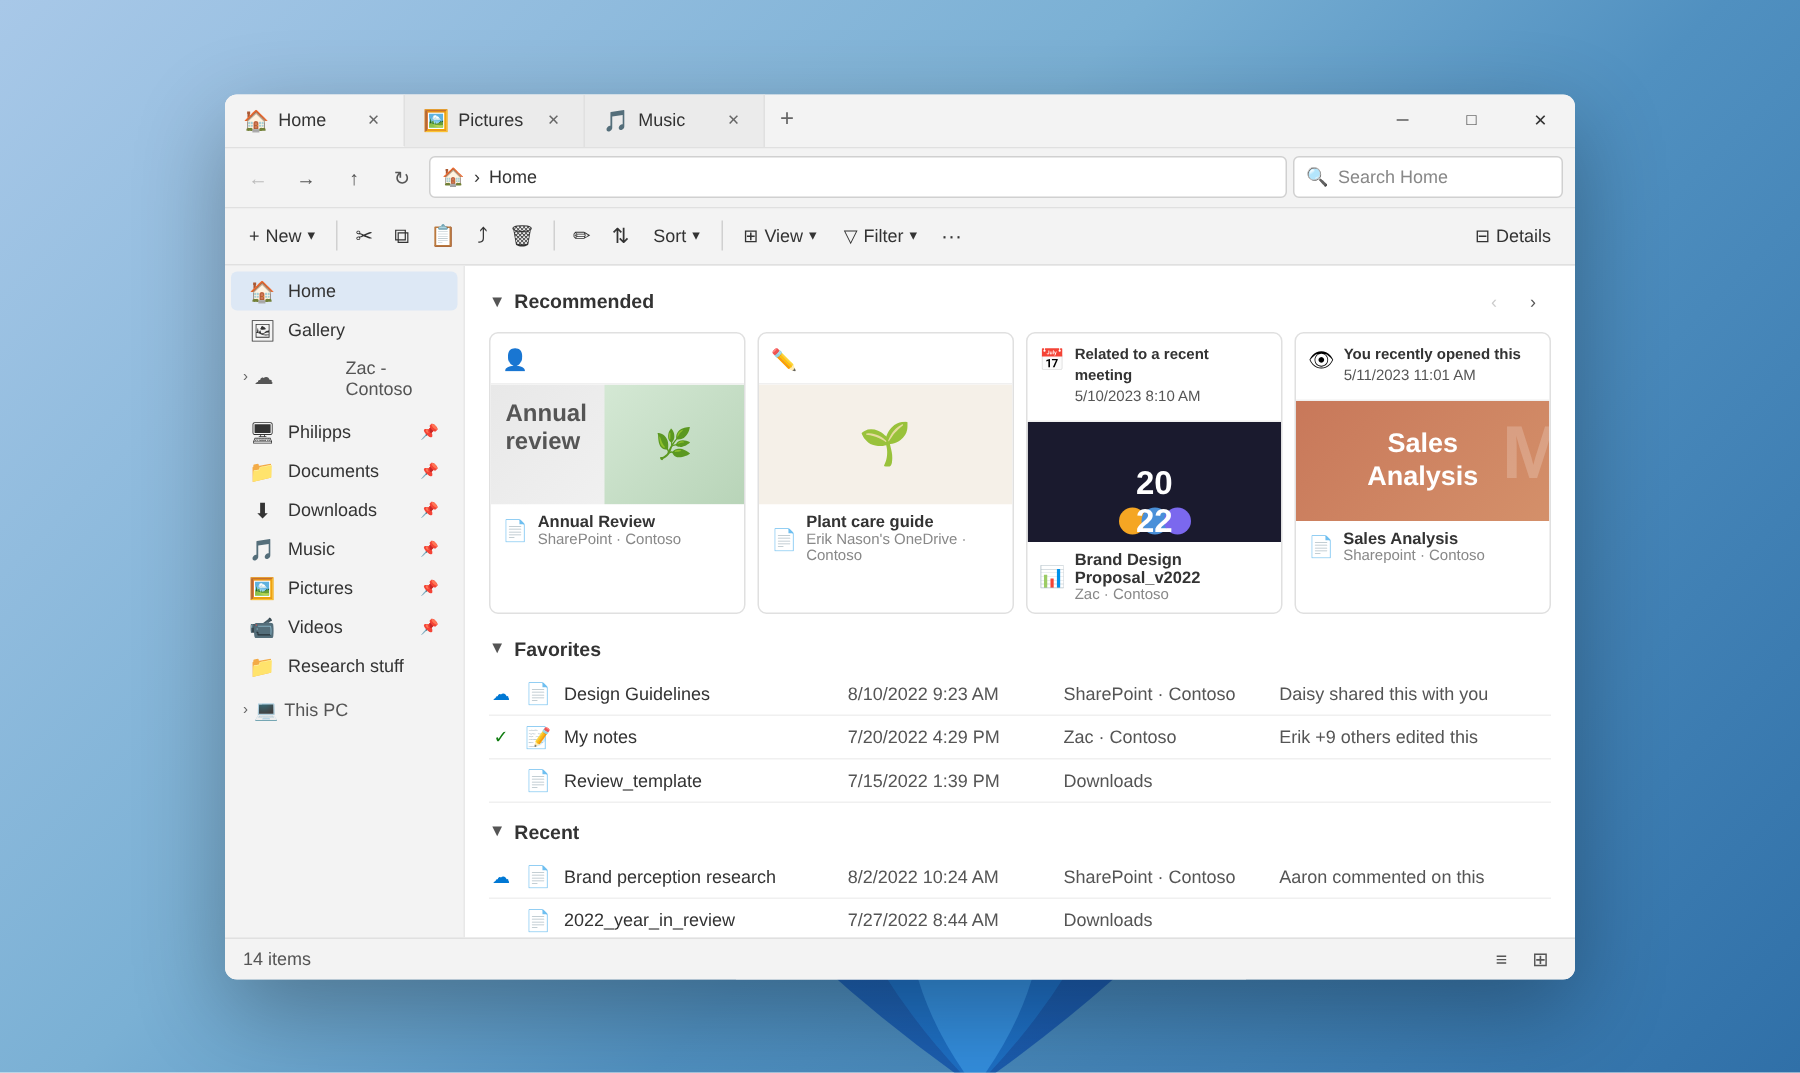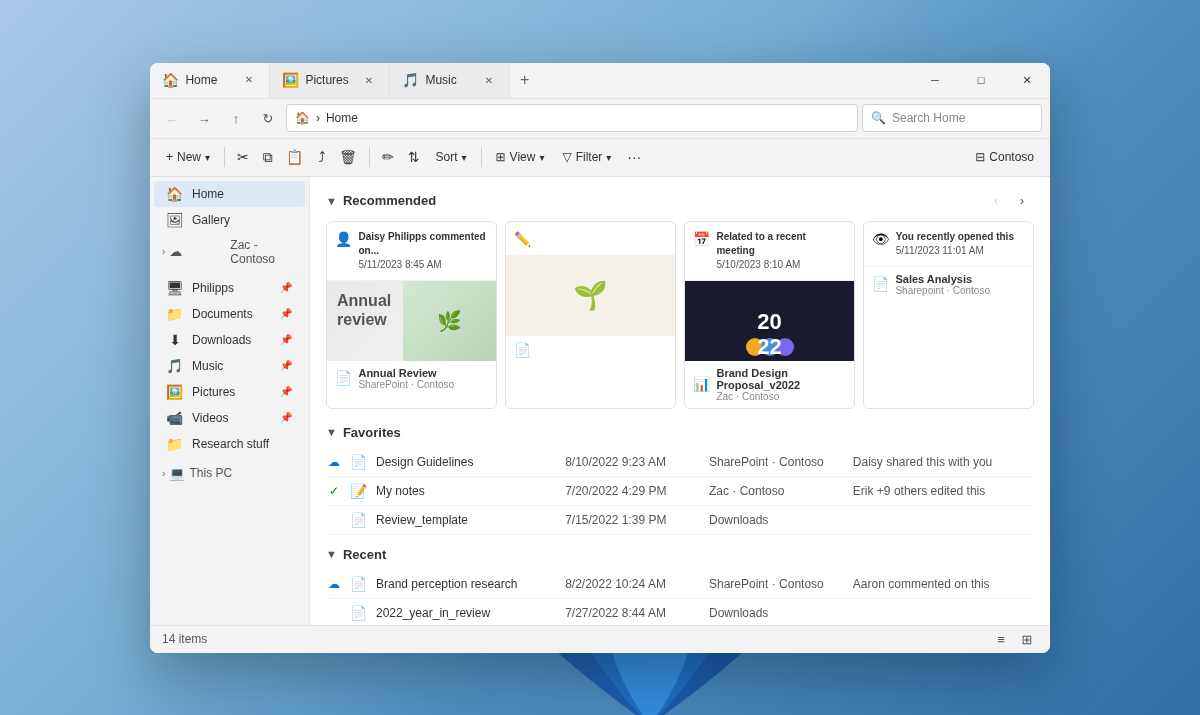--- a/index.html
+++ b/index.html
@@ -540,21 +540,21 @@
       <span style="font-size:10px;">▾</span>
     </div>
     <div class="toolbar-btn">
       <span>▽</span>
       <span>Filter</span>
       <span style="font-size:10px;">▾</span>
     </div>
     <div class="toolbar-btn icon-only">···</div>
     <div class="details-btn">
       <span>⊟</span>
-      <span>Contoso</span>
+      <span>Details</span>
     </div>
   </div>
 
   <div class="main-content">
 
     <div class="sidebar">
       <div class="sidebar-item active">
         <span class="sidebar-item-icon">🏠</span>
         <span class="sidebar-item-label">Home</span>
       </div>
@@ -619,24 +619,20 @@
           <div class="section-nav-btn disabled">‹</div>
           <div class="section-nav-btn">›</div>
         </div>
       </div>
 
       <div class="recommended-cards">
 
         <div class="rec-card">
           <div class="rec-card-meta">
             <span class="rec-card-meta-icon">👤</span>
-            <div class="rec-card-meta-text">
-              <strong>Daisy Philipps commented on...</strong><br>
-              <span>5/11/2023 8:45 AM</span>
-            </div>
           </div>
           <div class="rec-card-thumb">
             <div class="thumb-annual">
               <div class="thumb-annual-text">Annual<br>review</div>
               <div class="thumb-annual-img">🌿</div>
             </div>
           </div>
           <div class="rec-card-footer">
             <span class="rec-card-file-icon" style="color:#d83b01;">📄</span>
             <div class="rec-card-info">
@@ -648,20 +644,24 @@
 
         <div class="rec-card">
           <div class="rec-card-meta">
             <span class="rec-card-meta-icon">✏️</span>
           </div>
           <div class="rec-card-thumb">
             <div class="thumb-plant">🌱</div>
           </div>
           <div class="rec-card-footer">
             <span class="rec-card-file-icon" style="color:#185abd;">📄</span>
+            <div class="rec-card-info">
+              <div class="rec-card-name">Plant care guide</div>
+              <div class="rec-card-location">Erik Nason's OneDrive · Contoso</div>
+            </div>
           </div>
         </div>
 
         <div class="rec-card">
           <div class="rec-card-meta">
             <span class="rec-card-meta-icon">📅</span>
             <div class="rec-card-meta-text">
               <strong>Related to a recent meeting</strong><br>
               <span>5/10/2023 8:10 AM</span>
             </div>
@@ -686,20 +686,26 @@
         </div>
 
         <div class="rec-card">
           <div class="rec-card-meta">
             <span class="rec-card-meta-icon">👁</span>
             <div class="rec-card-meta-text">
               <strong>You recently opened this</strong><br>
               <span>5/11/2023 11:01 AM</span>
             </div>
           </div>
+          <div class="rec-card-thumb">
+            <div class="thumb-sales">
+              <div class="thumb-sales-text">Sales<br>Analysis</div>
+              <div class="thumb-sales-watermark">M</div>
+            </div>
+          </div>
           <div class="rec-card-footer">
             <span class="rec-card-file-icon" style="color:#217346;">📄</span>
             <div class="rec-card-info">
               <div class="rec-card-name">Sales Analysis</div>
               <div class="rec-card-location">Sharepoint · Contoso</div>
             </div>
           </div>
         </div>
 
       </div>

